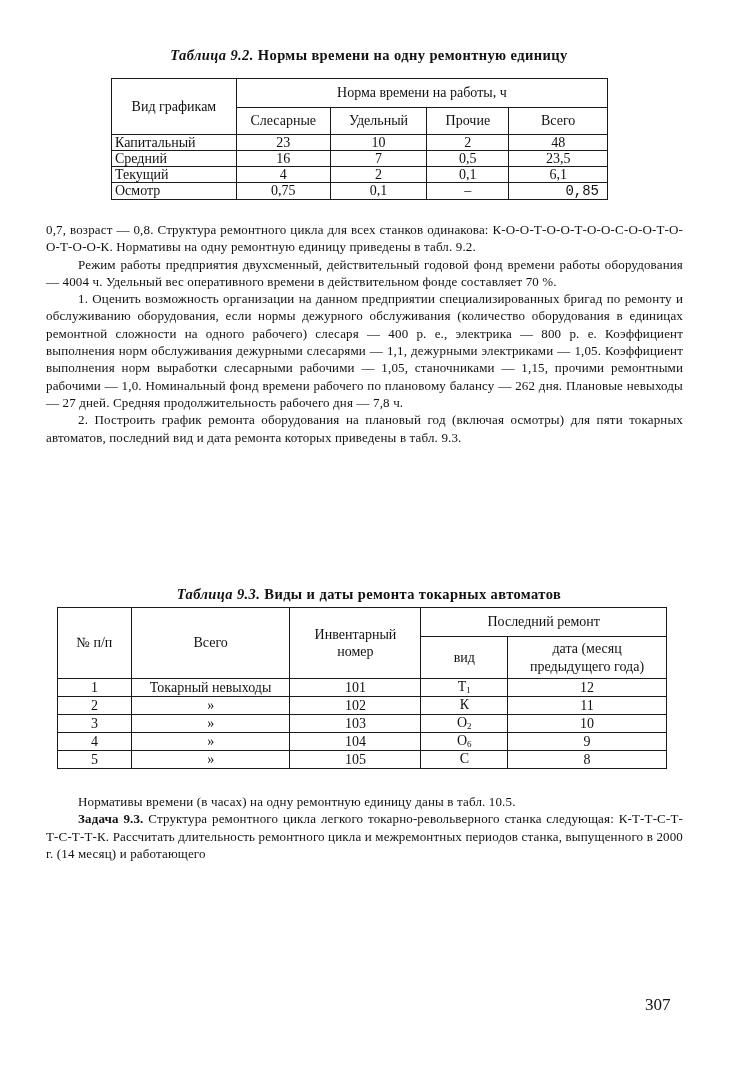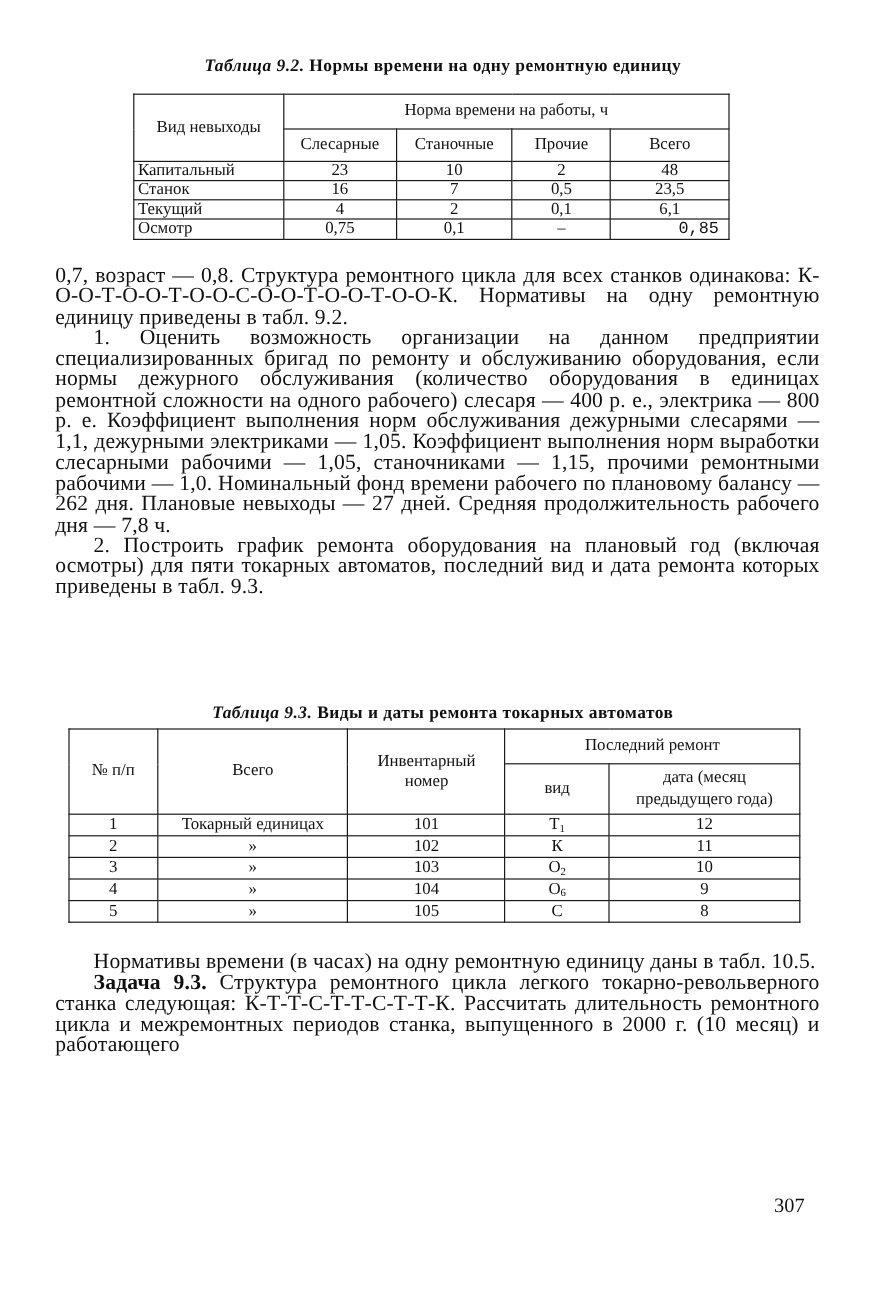--- a/index.html
+++ b/index.html
@@ -19,21 +19,21 @@
     font-size: 14px; line-height: 1;
   }
   table.t td, table.t th {
     border: 1.5px solid #1a1a1a; padding: 0; text-align: center;
     font-weight: normal; vertical-align: middle;
   }
   table.t td.left { text-align: left; padding-left: 3px; }
   table.t td.right { text-align: right; padding-right: 8px; font-family: Liberation Mono, monospace; }
   .para {
     position: absolute; left: 46px; width: 637px;
-    font-size: 18px; line-height: 17.3px; text-align: justify;
+    font-size: 13px; line-height: 17.3px; text-align: justify;
     letter-spacing: 0.15px;
   }
   .para p { margin: 0; text-indent: 32px; }
   .para p.noindent { text-indent: 0; }
   .task-label { font-weight: bold; }
   .page-num {
     position: absolute; left: 645px; top: 995px; font-size: 17px;
   }
   sub { font-size: 9px; vertical-align: -2px; }
 </style>
@@ -48,38 +48,38 @@
 <table class="t" style="left:111px; top:78px; width:497px;">
   <colgroup>
     <col style="width:125px">
       <col style="width:94px">
       <col style="width:97px">
       <col style="width:82px">
       <col style="width:99px">
   </colgroup>
   <tbody>
       <tr style="height:29px;">
-    <th rowspan="2">Вид невыходы</th>
+    <th rowspan="2">Вид графикам</th>
     <th colspan="4">Норма времени на работы, ч</th>
   </tr>
   <tr style="height:27px;">
     <th>Слесарные</th>
-    <th>Станочные</th>
+    <th>Удельный</th>
     <th>Прочие</th>
     <th>Всего</th>
   </tr>
   <tr style="height:16px;">
     <td class="left">Капитальный</td>
     <td>23</td>
     <td>10</td>
     <td>2</td>
     <td>48</td>
   </tr>
   <tr style="height:16px;">
-    <td class="left">Станок</td>
+    <td class="left">Средний</td>
     <td>16</td>
     <td>7</td>
     <td>0,5</td>
     <td>23,5</td>
   </tr>
   <tr style="height:16px;">
     <td class="left">Текущий</td>
     <td>4</td>
     <td>2</td>
     <td>0,1</td>
@@ -90,20 +90,21 @@
     <td>0,75</td>
     <td>0,1</td>
     <td>–</td>
     <td class="right">0,85</td>
   </tr>
 </tbody>
   </table>
 
 <div class="para" style="top:221px;">
   <p class="noindent">0,7, возраст — 0,8. Структура ремонтного цикла для всех станков одинакова: К-О-О-Т-О-О-Т-О-О-С-О-О-Т-О-О-Т-О-О-К. Нормативы на одну ремонтную единицу приведены в табл. 9.2.</p>
+  <p>Режим работы предприятия двухсменный, действительный годовой фонд времени работы оборудования — 4004 ч. Удельный вес оперативного времени в действительном фонде составляет 70 %.</p>
   <p>1. Оценить возможность организации на данном предприятии специализированных бригад по ремонту и обслуживанию оборудования, если нормы дежурного обслуживания (количество оборудования в единицах ремонтной сложности на одного рабочего) слесаря — 400 р. е., электрика — 800 р. е. Коэффициент выполнения норм обслуживания дежурными слесарями — 1,1, дежурными электриками — 1,05. Коэффициент выполнения норм выработки слесарными рабочими — 1,05, станочниками — 1,15, прочими ремонтными рабочими — 1,0. Номинальный фонд времени рабочего по плановому балансу — 262 дня. Плановые невыходы — 27 дней. Средняя продолжительность рабочего дня — 7,8 ч.</p>
   <p>2. Построить график ремонта оборудования на плановый год (включая осмотры) для пяти токарных автоматов, последний вид и дата ремонта которых приведены в табл. 9.3.</p>
 </div>
 
 <div class="caption" style="top:586px;">
   <span class="cap-label">Таблица 9.3.</span>
   <span class="cap-text">Виды и даты ремонта токарных автоматов</span>
 </div>
 
 <table class="t" style="left:57px; top:607px; width:610px;">
@@ -120,21 +121,21 @@
     <th rowspan="2">Всего</th>
     <th rowspan="2" style="padding:0 18px; line-height:1.25;">Инвентарный номер</th>
     <th colspan="2">Последний ремонт</th>
   </tr>
   <tr style="height:42px;">
     <th>вид</th>
     <th style="padding:0 8px; line-height:1.25;">дата (месяц предыдущего года)</th>
   </tr>
   <tr style="height:18px;">
     <td>1</td>
-    <td>Токарный единицах</td>
+    <td>Токарный невыходы</td>
     <td>101</td>
     <td><span>T</span><sub>1</sub></td>
     <td>12</td>
   </tr>
   <tr style="height:18px;">
     <td>2</td>
     <td>»</td>
     <td>102</td>
     <td><span>К</span><sub></sub></td>
     <td>11</td>
@@ -158,16 +159,16 @@
     <td>»</td>
     <td>105</td>
     <td><span>С</span><sub></sub></td>
     <td>8</td>
   </tr>
 </tbody>
   </table>
 
 <div class="para" style="top:793px;">
   <p>Нормативы времени (в часах) на одну ремонтную единицу даны в табл. 10.5.</p>
-  <p><span class="task-label">Задача 9.3.</span><span> Структура ремонтного цикла легкого токарно-револьверного станка следующая: К-Т-Т-С-Т-Т-С-Т-Т-К. Рассчитать длительность ремонтного цикла и межремонтных периодов станка, выпущенного в 2000 г. (10 месяц) и работающего</span></p>
+  <p><span class="task-label">Задача 9.3.</span><span> Структура ремонтного цикла легкого токарно-револьверного станка следующая: К-Т-Т-С-Т-Т-С-Т-Т-К. Рассчитать длительность ремонтного цикла и межремонтных периодов станка, выпущенного в 2000 г. (14 месяц) и работающего</span></p>
 </div>
 
 <div class="page-num">307</div>
 
 </body></html>

